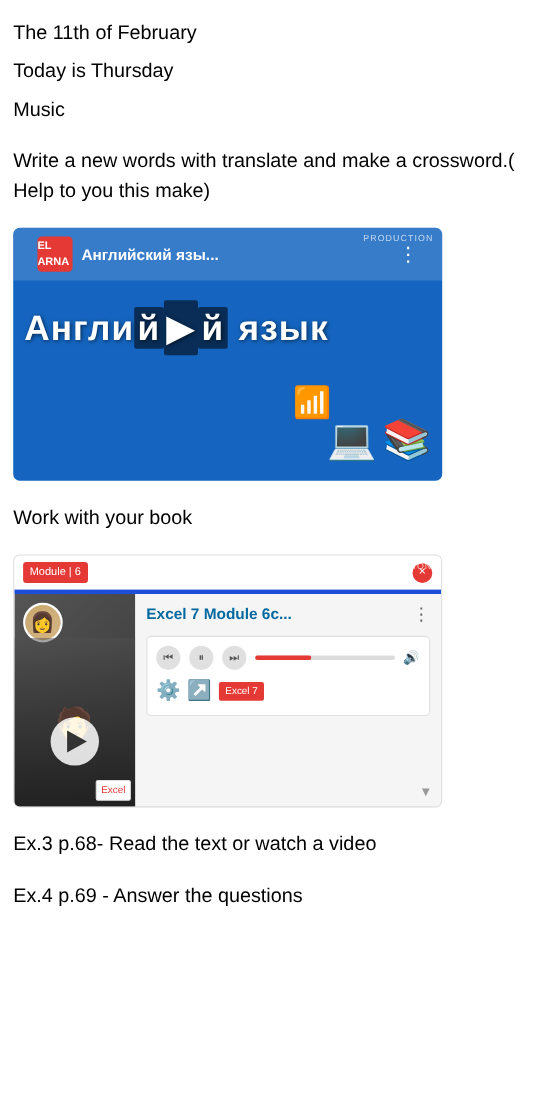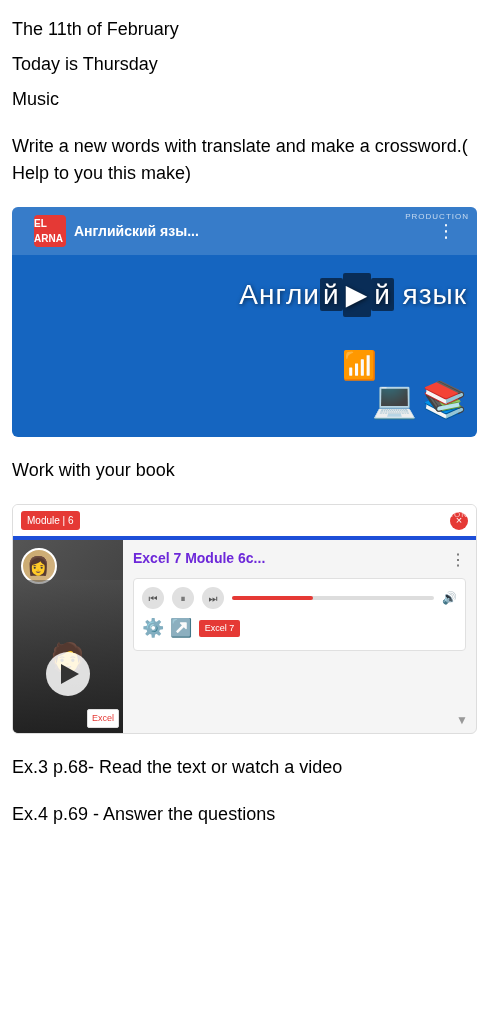--- a/index.html
+++ b/index.html
@@ -17,21 +17,21 @@
       font-size: 18px;
       line-height: 1.5;
     }
     .text-block {
       margin-bottom: 8px;
     }
     .section-gap {
       margin-bottom: 20px;
     }
     .video-container {
-      width: 465px;
+      width: 390px;
       border-radius: 6px;
       overflow: hidden;
       margin: 10px 0 20px 0;
       position: relative;
     }
     
     .video1 {
       background: #1565c0;
       height: 230px;
       position: relative;
@@ -187,21 +187,21 @@
       gap: 6px;
     }
     .video2-info-toprow {
       display: flex;
       align-items: flex-start;
       gap: 4px;
     }
     .video2-title {
       font-size: 14px;
       font-weight: 600;
-      color: #6d28d9;
+      color: #0369a1;
       flex: 1;
     }
     .video2-dots {
       color: #666;
       font-size: 16px;
       cursor: pointer;
     }
     .video2-controls {
       background: #fff;
       border: 1px solid #e0e0e0;
@@ -304,21 +304,21 @@
 
     <div class="production-label">PRODUCTION</div>
 
     <div class="video1-topbar">
       <div class="video1-logo">EL ARNA</div>
       <div class="video1-title">Английский язы...</div>
       <div class="video1-dots">⋮</div>
     </div>
 
     <div style="padding: 18px 10px 0 10px;">
-      <div style="font-size: 28px; font-weight: normal; color: white; text-shadow: 1px 1px 4px rgba(0,0,0,0.6); letter-spacing: 1px; text-align: right;">
+      <div style="font-size: 32px; font-weight: bold; color: white; text-shadow: 1px 1px 4px rgba(0,0,0,0.6); letter-spacing: 1px;">
         Англи<span style="background: rgba(0,0,0,0.55); padding: 1px 3px; border-radius: 2px;">й</span><span style="background: rgba(0,0,0,0.55); padding: 1px 3px; border-radius: 2px; display:inline-flex; align-items:center; justify-content:center;">▶</span><span style="background: rgba(0,0,0,0.55); padding: 1px 3px; border-radius: 2px;">й</span> язык
       </div>
     </div>
 
     <div class="v1-wifi">📶</div>
 
     <div class="v1-books">📚</div>
     <div class="v1-laptop">💻</div>
   </div>
 </div>

